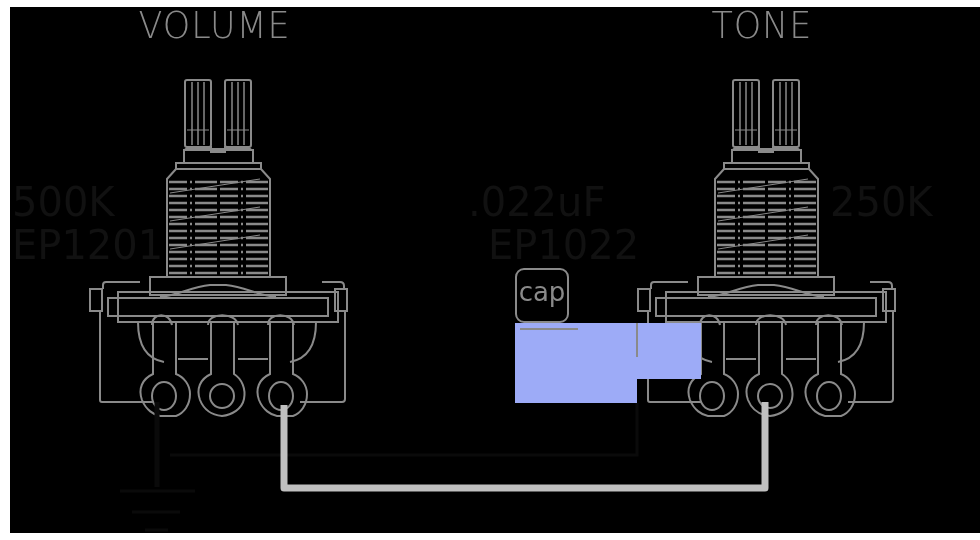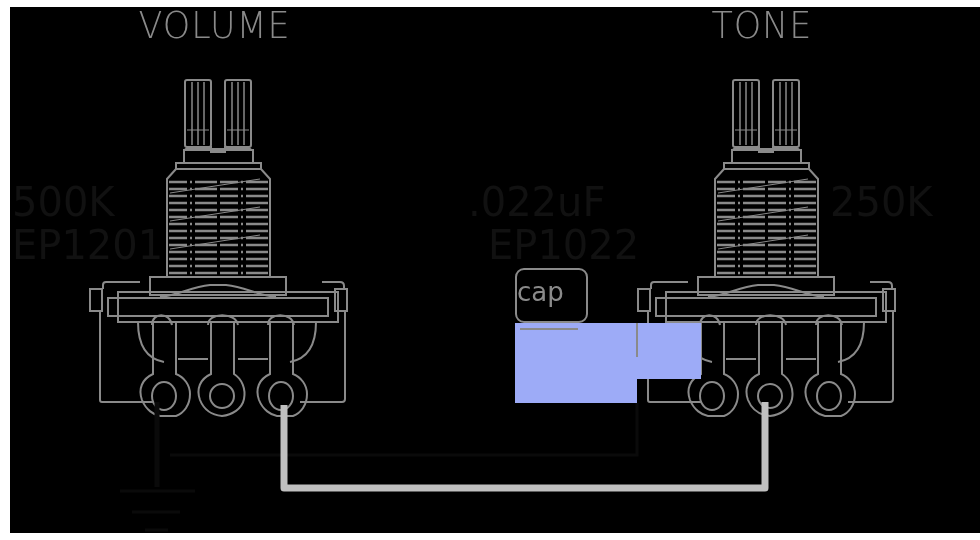--- a/index.html
+++ b/index.html
@@ -1,20 +1,20 @@
 <!DOCTYPE html>
 <html><head>
 <meta charset="utf-8">
 <style>
   html, body { margin: 0; padding: 0; background: #ffffff; }
   body { width: 980px; height: 540px; position: relative; overflow: hidden; font-family: "DejaVu Sans", sans-serif; }
   #canvas { position: absolute; left: 10px; top: 7px; width: 966px; height: 526px; background: #000000; overflow: hidden; padding-left: 40px; }
   .title { position: absolute; top: -4px; font-size: 38px; color: #8a8a8a; font-weight: 300; letter-spacing: 1px; font-family: "DejaVu Sans", sans-serif; transform: scaleX(0.92); transform-origin: center; white-space: nowrap; }
   .faint { position: absolute; color: #111111; font-size: 40px; line-height: 40px; font-family: "DejaVu Sans", sans-serif; white-space: nowrap; }
-  .cap-label { position: absolute; left: 505px; top: 261px; width: 73px; height: 55px; border: 2px solid #8a8a8a; border-radius: 9px; box-sizing: border-box; color: #8a8a8a; font-size: 26px; line-height: 44px; font-family: "DejaVu Sans", sans-serif; }
+  .cap-label { position: absolute; left: 505px; top: 261px; width: 54px; height: 55px; border: 2px solid #8a8a8a; border-radius: 9px; box-sizing: border-box; color: #8a8a8a; font-size: 26px; text-align: center; line-height: 44px; font-family: "DejaVu Sans", sans-serif; }
   svg { position: absolute; left: 0; top: 0; }
 </style>
 </head>
 <body>
 
 <div id="canvas">
 
   <div class="title" style="left:122px;">VOLUME</div>
   <div class="title" style="left:697px;">TONE</div>
 

